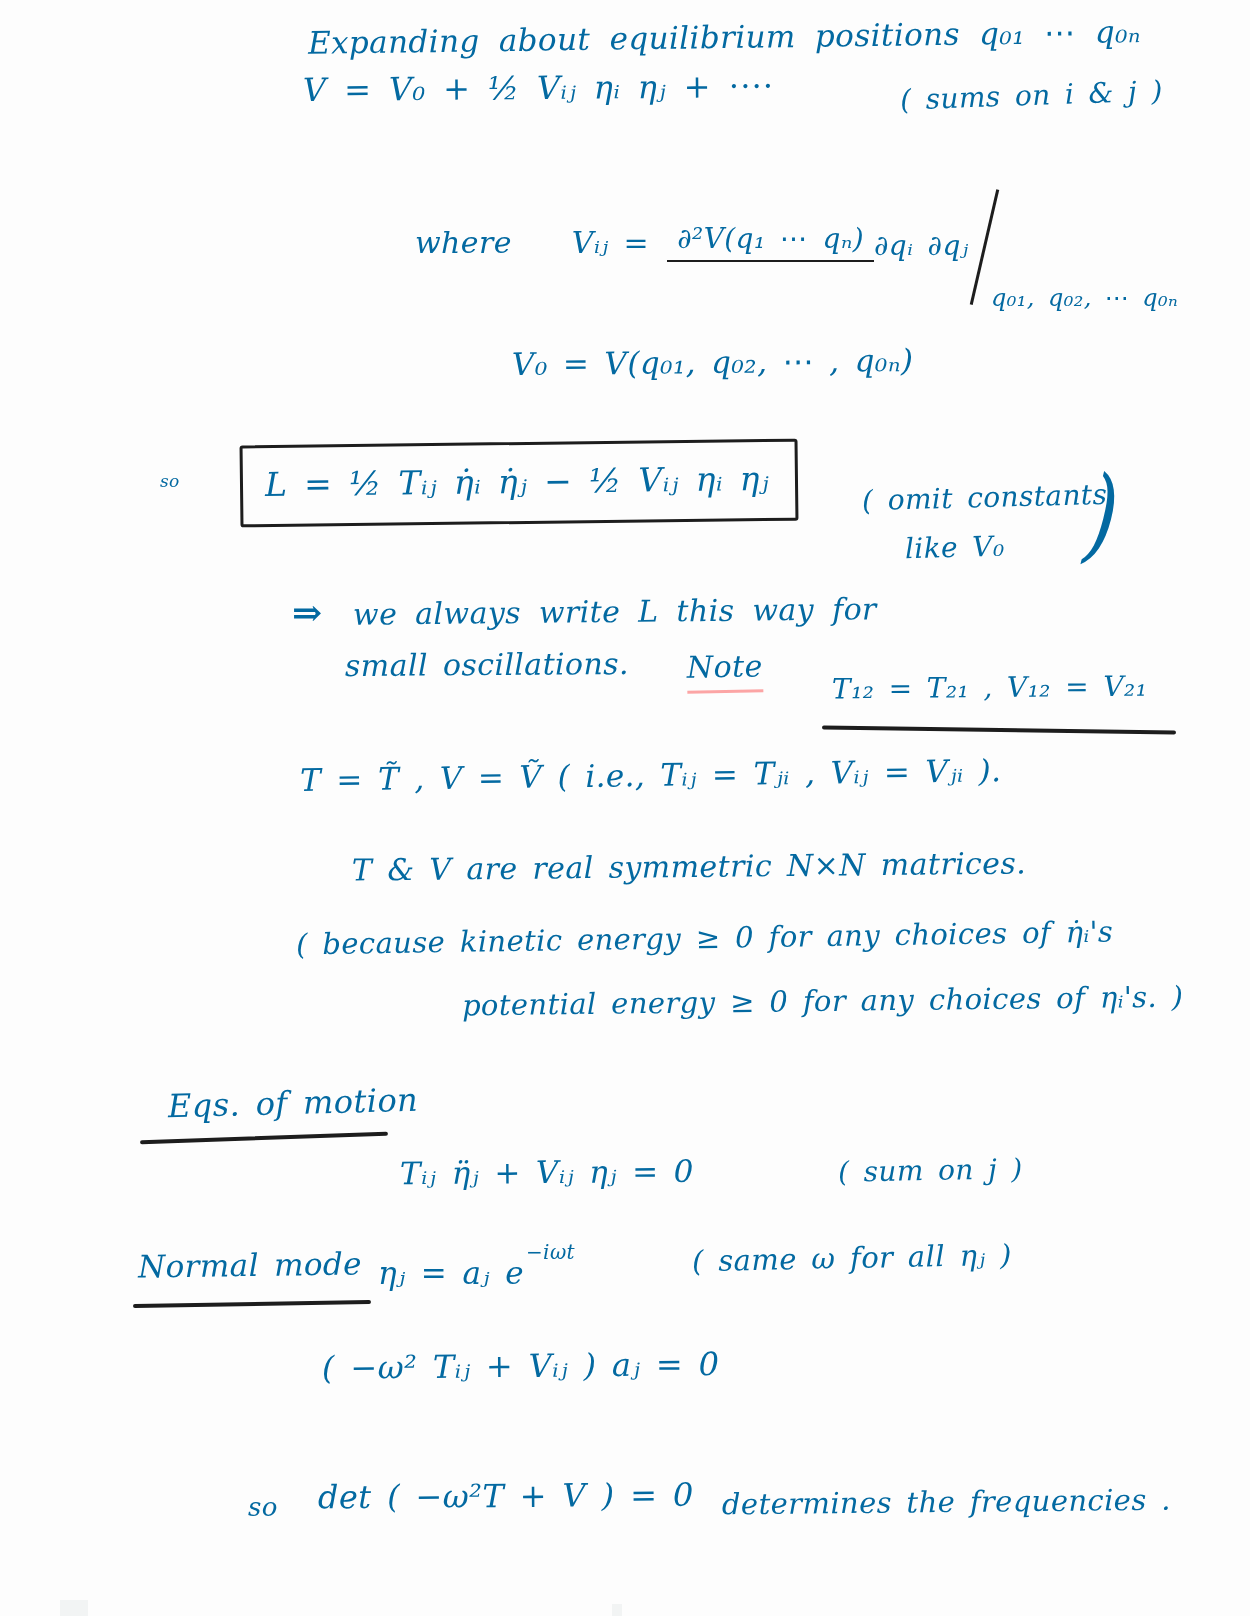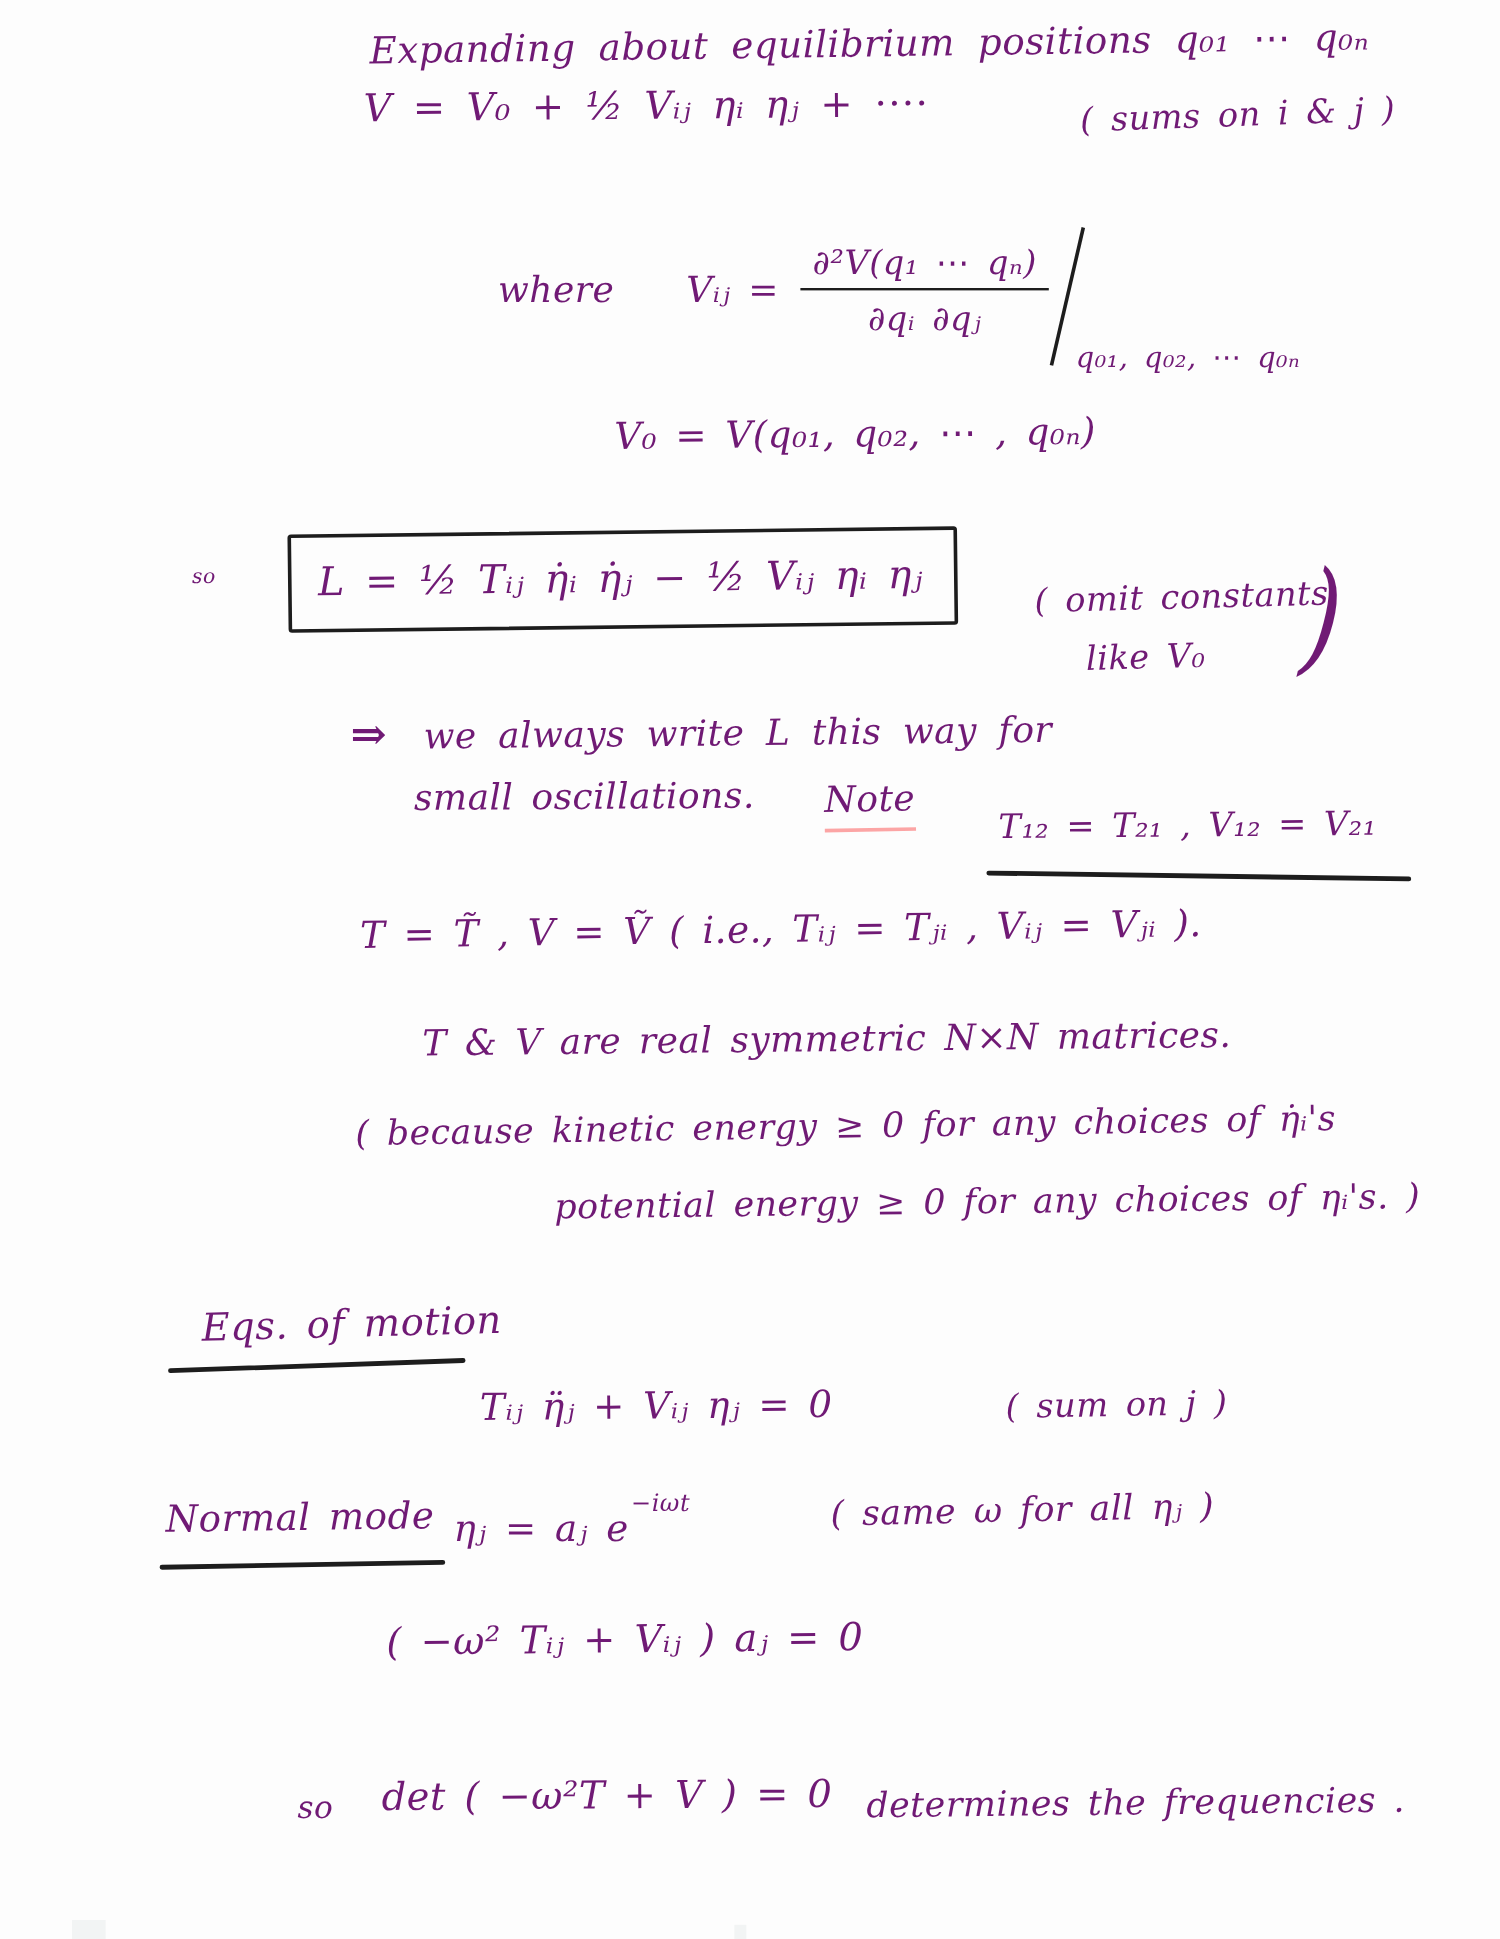--- a/index.html
+++ b/index.html
@@ -8,21 +8,21 @@
     background: #f7f7f7;
   }
   #paper {
     position: relative;
     width: 1250px;
     height: 1616px;
     background: #fdfdfd;
     overflow: hidden;
     font-family: "DejaVu Serif", "DejaVu Sans", "Liberation Serif", serif;
     font-style: italic;
-    color: #701a75;
+    color: #0369a1;
   }
   .line {
     position: absolute;
     white-space: nowrap;
     font-size: 30px;
     letter-spacing: 0.4px;
     word-spacing: 5px;
     line-height: 1.15;
   }
   .small { font-size: 17px; }
@@ -58,21 +58,21 @@
     position: absolute;
     display: flex;
     align-items: center;
     white-space: nowrap;
     font-size: 30px;
     letter-spacing: 0.4px;
     word-spacing: 5px;
   }
   .frac {
     display: inline-flex;
-    flex-direction: column;
+    flex-direction: row;
     align-items: center;
     margin-left: 18px;
     font-size: 28px;
   }
   .frac .num { padding: 0 10px 5px 10px; border-bottom: 2.5px solid #1d1d1d; }
   .frac .den { padding-top: 7px; }
   .evalbar {
     display: inline-block;
     width: 2.5px;
     height: 118px;

